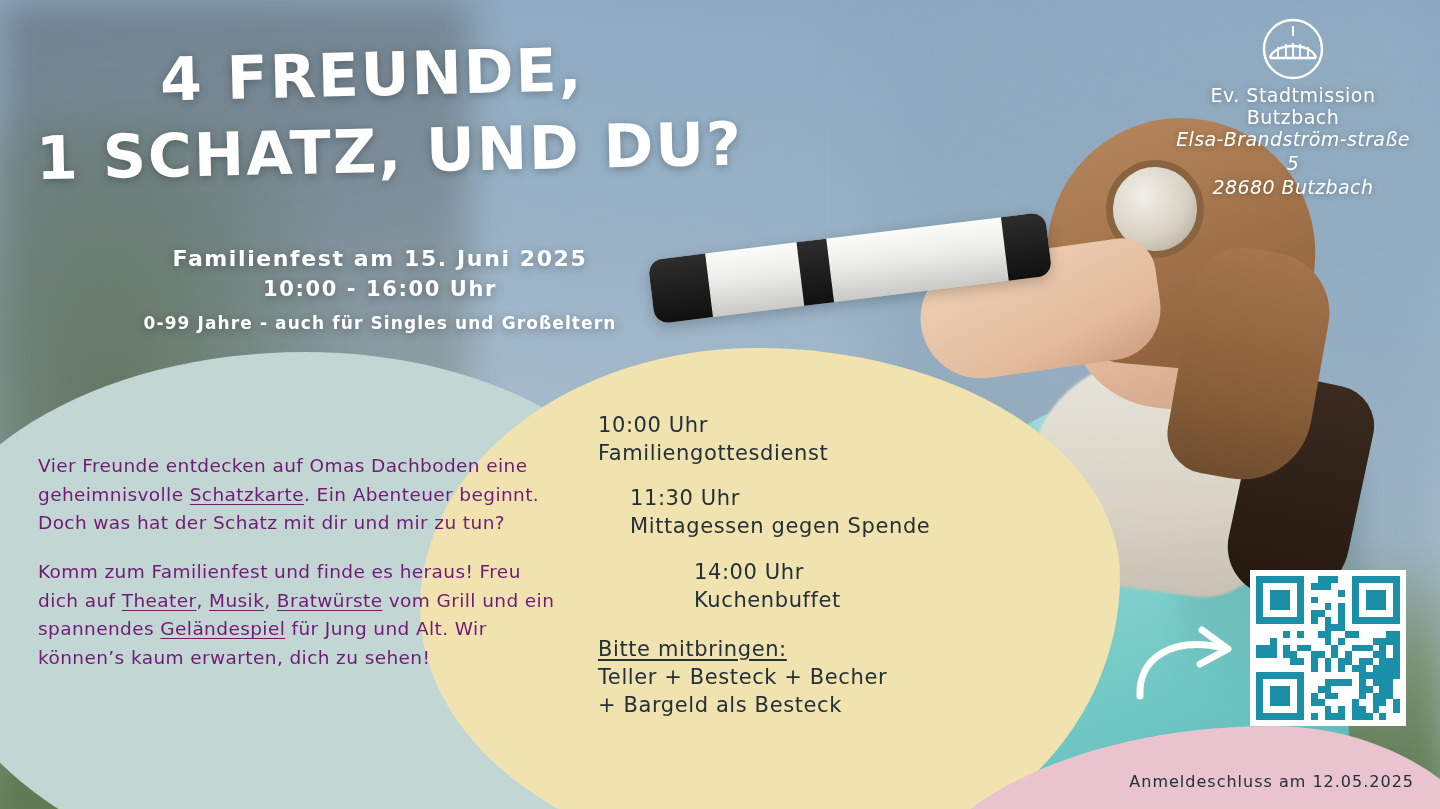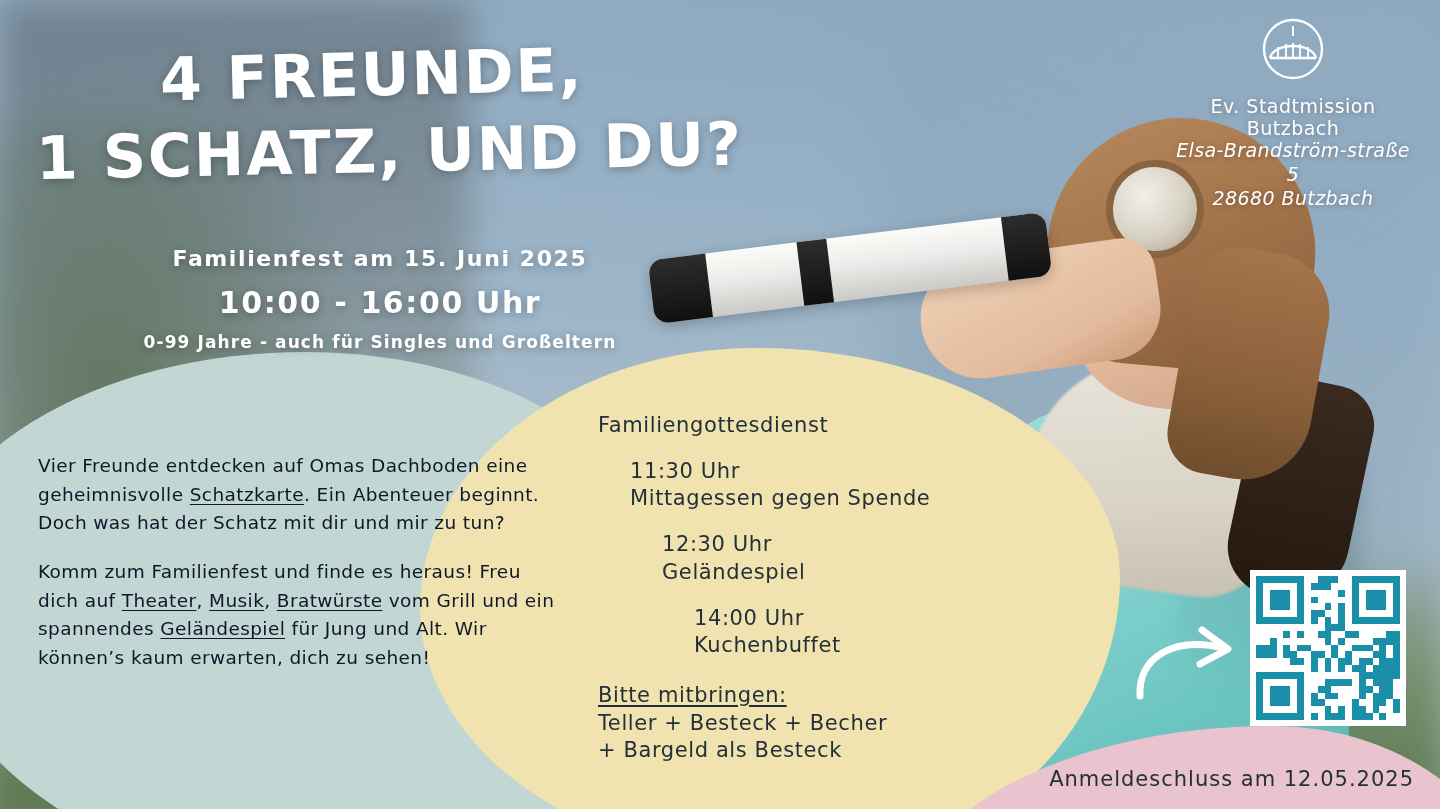--- a/index.html
+++ b/index.html
@@ -203,24 +203,24 @@
     color: #ffffff;
     text-align: center;
     text-shadow: 0 2px 8px rgba(0,0,0,.3);
   }
   .subhead .s1 {
     font-size: 22px;
     font-weight: 700;
     letter-spacing: 1.6px;
   }
   .subhead .s2 {
-    font-size: 30px;
+    font-size: 21px;
     font-weight: 700;
     letter-spacing: 1.6px;
-    margin-top: 14px;
+    margin-top: 6px;
   }
   .subhead .s3 {
     font-size: 17px;
     font-weight: 700;
     letter-spacing: 1.1px;
     margin-top: 12px;
   }
 
   
   .logo {
@@ -232,36 +232,36 @@
     text-shadow: 0 1px 6px rgba(0,0,0,.3);
   }
   .logo .mark {
     display: flex;
     justify-content: center;
   }
   .logo .name {
     font-size: 19px;
     font-weight: 400;
     letter-spacing: .5px;
-    margin-top: 15px;
+    margin-top: 4px;
     text-align: center;
   }
   .logo .addr1, .logo .addr2 {
     font-size: 19px;
     letter-spacing: .4px;
     line-height: 1.25;
     font-style: italic;
   }
 
   
   .story {
     position: absolute;
     left: 38px; top: 452px;
     width: 520px;
-    color: #0f172a;
+    color: #701a75;
     font-size: 18.5px;
     line-height: 1.55;
     letter-spacing: .4px;
   }
   .story p { margin: 0 0 20px 0; }
   .story u { text-decoration: underline; text-underline-offset: 3px; }
 
   
   .programme {
     position: absolute;
@@ -304,21 +304,21 @@
   .arrow {
     position: absolute;
     right: 198px; top: 618px;
     width: 110px; height: 90px;
   }
 
   .deadline {
     position: absolute;
     right: 26px; bottom: 18px;
     color: #243038;
-    font-size: 21px;
+    font-size: 16px;
     letter-spacing: 1px;
     font-weight: 400;
   }
 </style>
 </head>
 <body>
 
 <div id="poster">
 
   <div class="bg-sky"></div>
@@ -378,29 +378,26 @@
     <div class="s3">0-99 Jahre - auch für Singles und Großeltern</div>
   </div>
 
   <div class="story">
     <p><span>Vier Freunde entdecken auf Omas Dachboden eine geheimnisvolle </span><u>Schatzkarte</u><span>. Ein Abenteuer beginnt. Doch was hat der Schatz mit dir und mir zu tun?</span></p>
     <p><span>Komm zum Familienfest und finde es heraus! Freu dich auf </span><u>Theater</u><span>, </span><u>Musik</u><span>, </span><u>Bratwürste</u><span> vom Grill und ein spannendes </span><u>Geländespiel</u><span> für Jung und Alt. Wir können’s kaum erwarten, dich zu sehen!</span></p>
   </div>
 
   <div class="programme">
     <div class="item i0">
+      <div>10:00 Uhr</div>
       <div>Familiengottesdienst</div>
     </div>
     <div class="item i1">
       <div>11:30 Uhr</div>
       <div>Mittagessen gegen Spende</div>
-    </div>
-    <div class="item i2">
-      <div>12:30 Uhr</div>
-      <div>Geländespiel</div>
     </div>
     <div class="item i3">
       <div>14:00 Uhr</div>
       <div>Kuchenbuffet</div>
     </div>
     <div class="bring">
       <div class="title">Bitte mitbringen:</div>
       <div>Teller + Besteck + Becher</div>
       <div>+ Bargeld als Besteck</div>
     </div>

